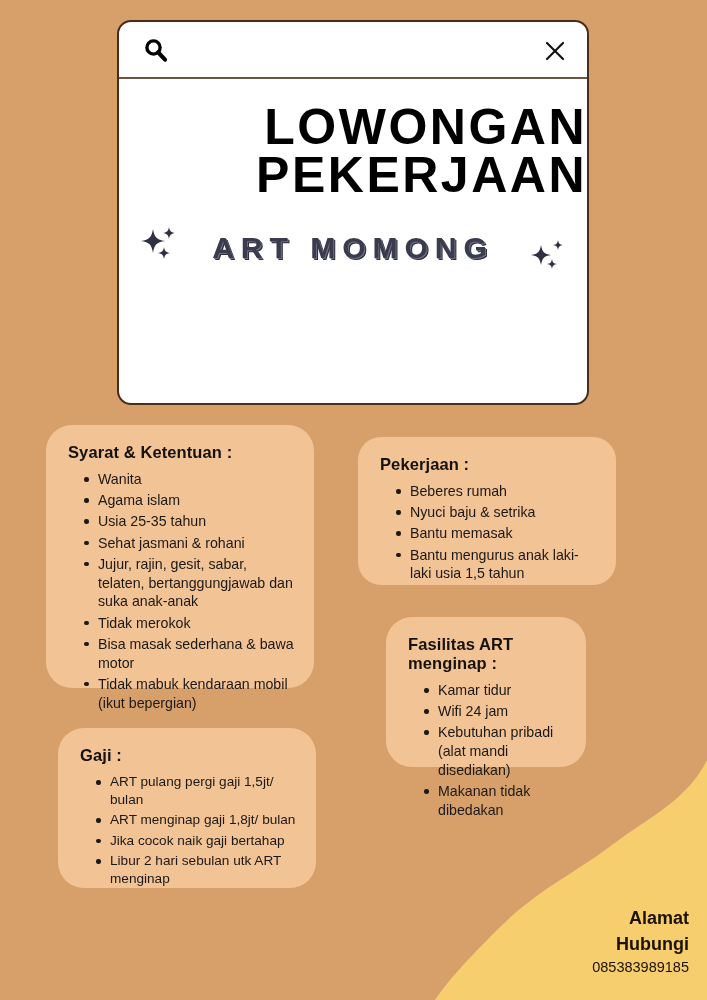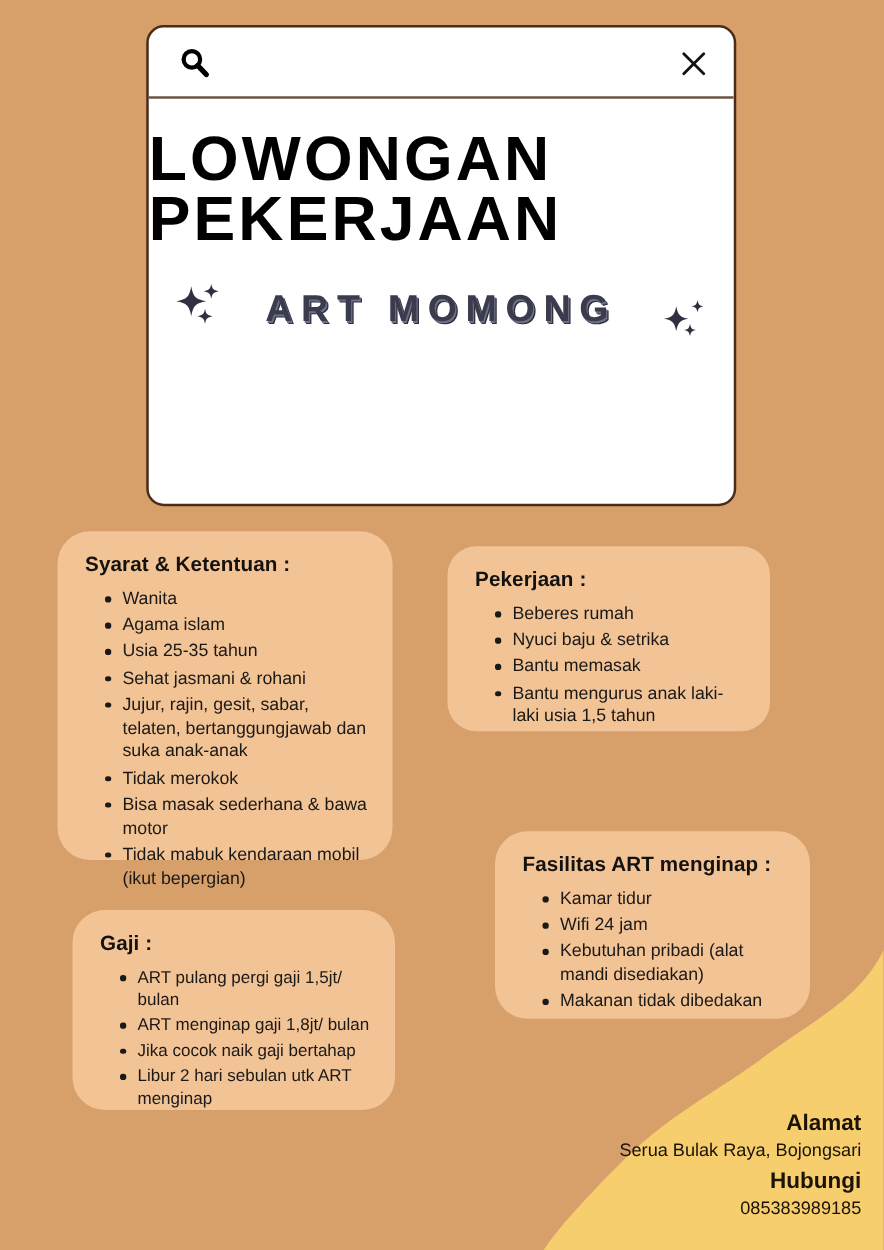--- a/index.html
+++ b/index.html
@@ -65,21 +65,21 @@
   }
 
   .browser-body {
     position: relative;
     height: 324px;
   }
 
   .headline {
     margin: 0;
     padding: 24px 0 0 0;
-    text-align: left;
+    text-align: right;
     color: #000000;
     font-weight: 900;
     font-size: 50px;
     line-height: 0.96;
     letter-spacing: 2.5px;
     font-family: "Liberation Sans", sans-serif;
   }
   .headline .line {
     display: block;
   }
@@ -118,21 +118,21 @@
   
   .card {
     position: absolute;
     background: #f2c395;
     border-radius: 26px;
     box-sizing: border-box;
     padding: 18px 20px 20px 20px;
   }
   .card-syarat    { left: 46px;  top: 425px; width: 268px; height: 263px; }
   .card-pekerjaan { left: 358px; top: 437px; width: 258px; height: 148px; border-radius: 23px; }
-  .card-fasilitas { left: 396px; top: 617px; width: 252px; height: 150px; margin-top: 48px; }
+  .card-fasilitas { left: 386px; top: 617px; width: 200px; height: 150px; }
   .card-gaji      { left: 58px;  top: 728px; width: 258px; height: 160px; }
 
   .card-title {
     margin: 0 0 8px 2px;
     font-size: 16.5px;
     font-weight: 800;
     color: #14120f;
     letter-spacing: 0.1px;
   }
   .card-gaji .card-title { }
@@ -275,18 +275,17 @@
     <ul class="bullets">
         <li>ART pulang pergi gaji 1,5jt/ bulan</li>
         <li>ART menginap gaji 1,8jt/ bulan</li>
         <li>Jika cocok naik gaji bertahap</li>
         <li>Libur 2 hari sebulan utk ART menginap</li>
       </ul>
   </div>
 
   <div class="contact">
     <div class="label">Alamat</div>
-    <div class="value">Serua Bulak Raya, Bojongsari</div>
     <div class="label">Hubungi</div>
     <div class="value">085383989185</div>
   </div>
 
 </div>
 
 </body></html>

